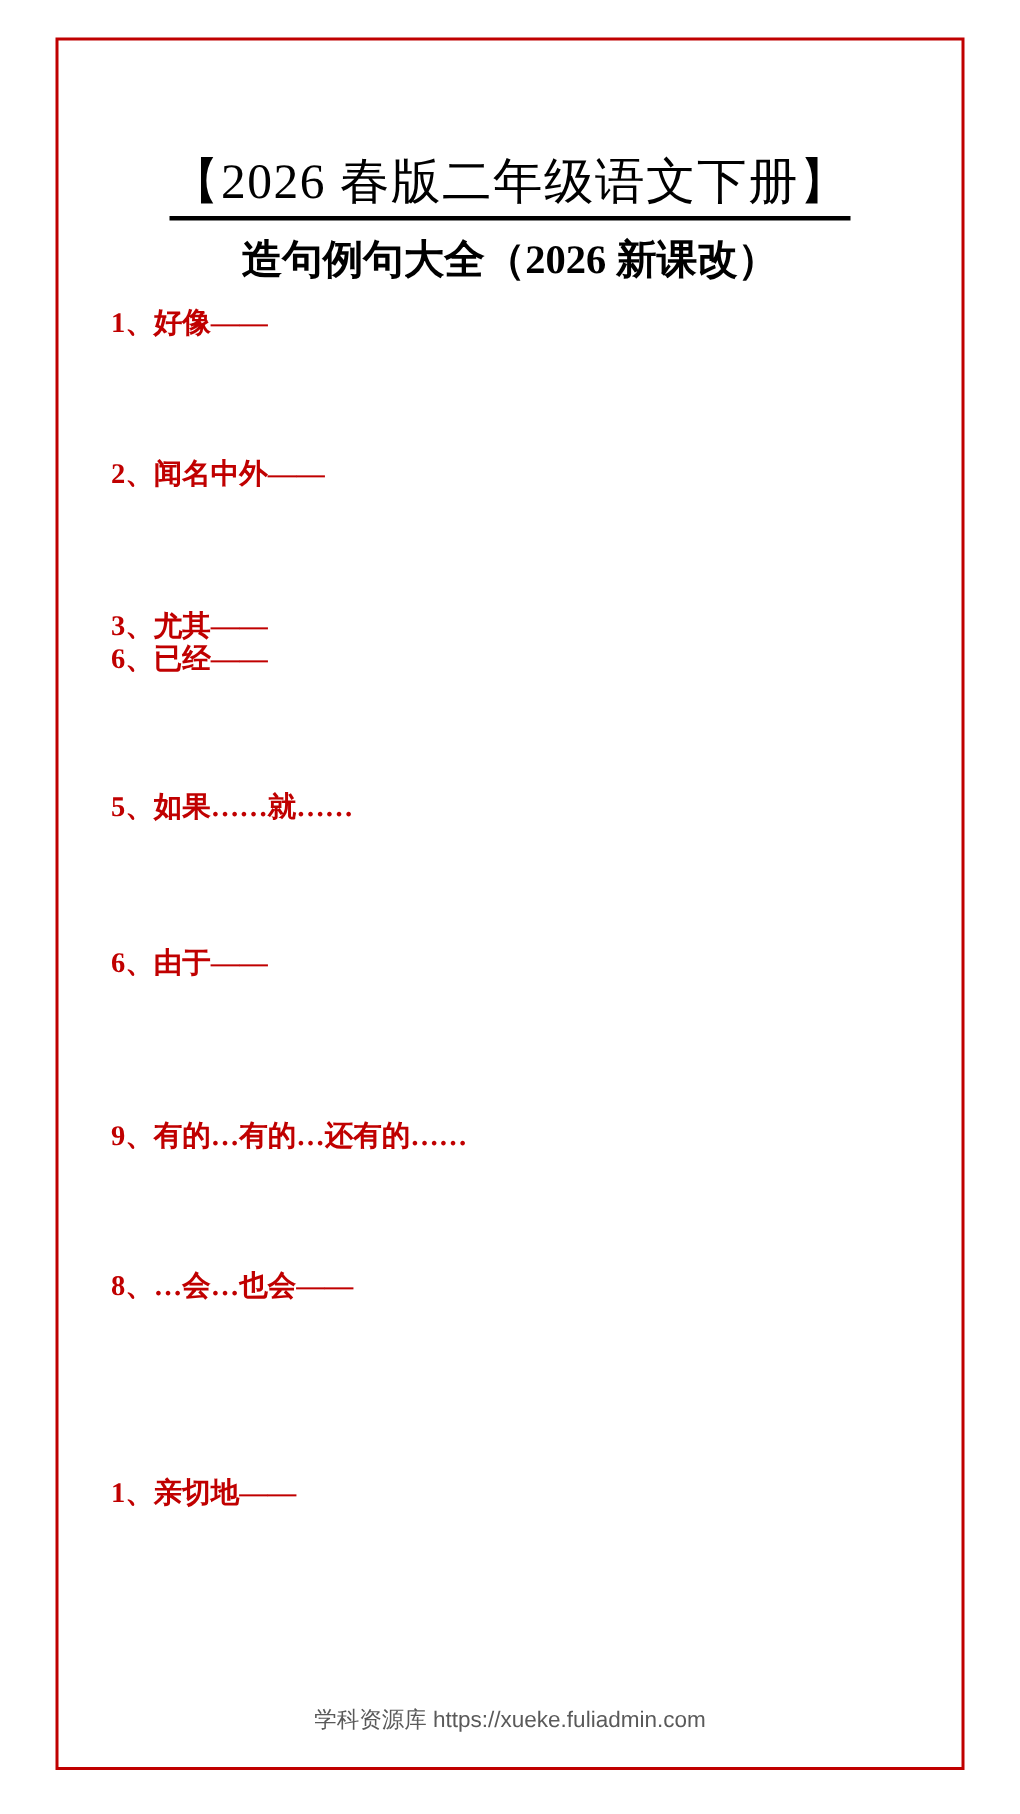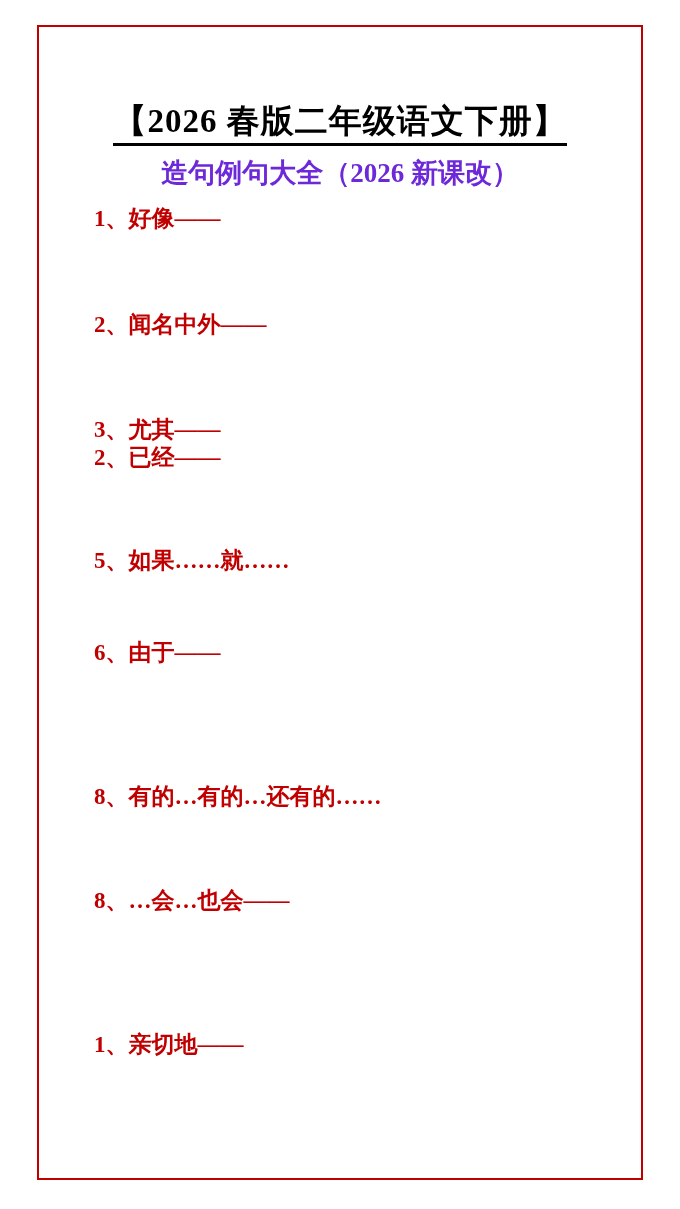--- a/index.html
+++ b/index.html
@@ -29,52 +29,52 @@
     width: 100%;
     height: 100%;
   }
   .title-main {
     position: absolute;
     top: 72px;
     left: 0;
     width: 100%;
     text-align: center;
     font-family: "Liberation Serif", serif;
-    font-weight: bold;
+    font-weight: normal;
     font-size: 33px;
     letter-spacing: 1px;
     color: #000000;
   }
   .title-main span.u {
     border-bottom: 3px solid #000000;
     padding-bottom: 4px;
   }
   .title-sub {
     position: absolute;
     top: 128px;
     left: 0;
     width: 100%;
     text-align: center;
     font-family: "Liberation Serif", serif;
     font-weight: bold;
     font-size: 27px;
-    color: #6d28d9;
+    color: #000000;
   }
   .items {
     position: absolute;
     top: 178px;
     left: 0;
     width: 100%;
   }
   .item {
     color: #c00000;
     font-family: "Liberation Serif", serif;
     font-weight: bold;
-    font-size: 23px;
-    padding-left: 55px;
+    font-size: 19px;
+    padding-left: 35px;
     box-sizing: border-box;
     line-height: 1.2;
     white-space: nowrap;
   }
   .footer {
     position: absolute;
     bottom: 22px;
     left: 0;
     width: 100%;
     text-align: center;
@@ -92,23 +92,24 @@
     <div class="title-main">
       <span class="u">【2026 春版二年级语文下册】</span>
     </div>
 
     <div class="title-sub">造句例句大全（2026 新课改）</div>
 
     <div class="items">
         <div class="item" style="margin-bottom: 78px;">1、好像——</div>
         <div class="item" style="margin-bottom: 78px;">2、闻名中外——</div>
         <div class="item" style="">3、尤其——</div>
-        <div class="item" style="margin-bottom: 76px;">2、已经——</div>
-        <div class="item" style="margin-bottom: 64px;">5、如果……就……</div>
-        <div class="item" style="margin-bottom: 116px;">6、由于——</div>
-        <div class="item" style="margin-bottom: 77px;">8、有的…有的…还有的……</div>
+        <div class="item" style="margin-bottom: 76px;">6、已经——</div>
+        <div class="item" style="margin-bottom: 81px;">5、如果……就……</div>
+        <div class="item" style="margin-bottom: 92px;">6、由于——</div>
+        <div class="item" style="margin-bottom: 77px;">9、有的…有的…还有的……</div>
         <div class="item" style="margin-bottom: 116px;">8、…会…也会——</div>
         <div class="item">1、亲切地——</div>
       </div>
 
+    <div class="footer">学科资源库 https://xueke.fuliadmin.com</div>
 
   </div>
 </div>
 
 </body></html>

